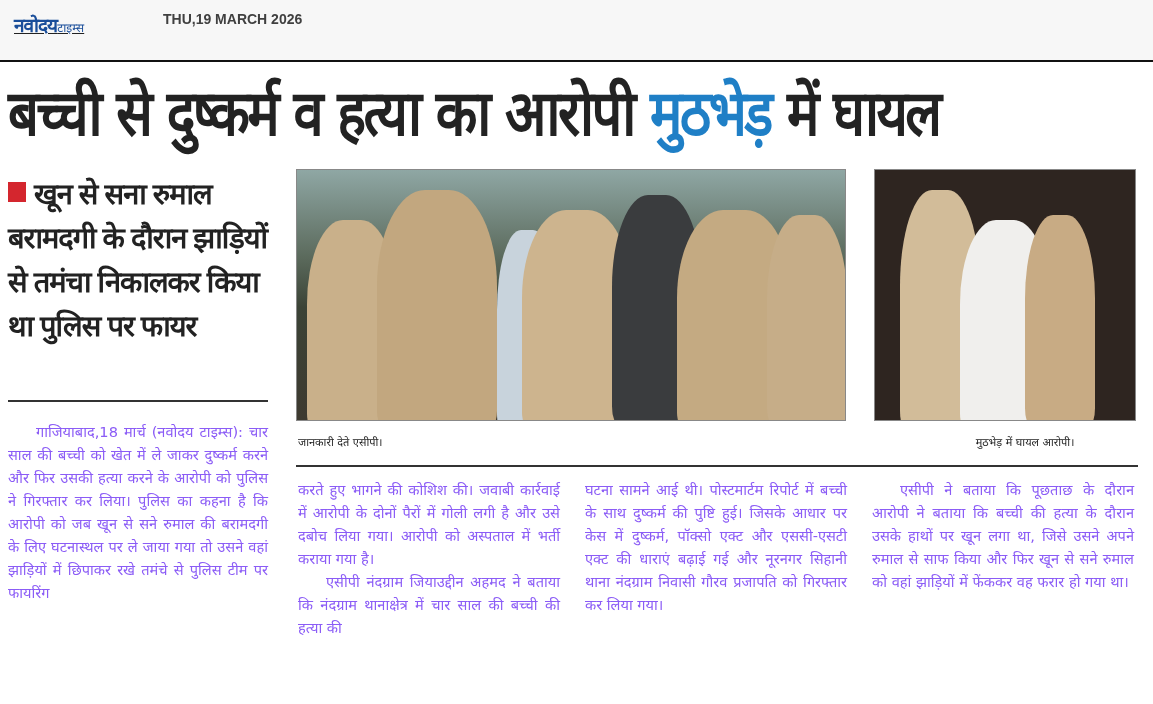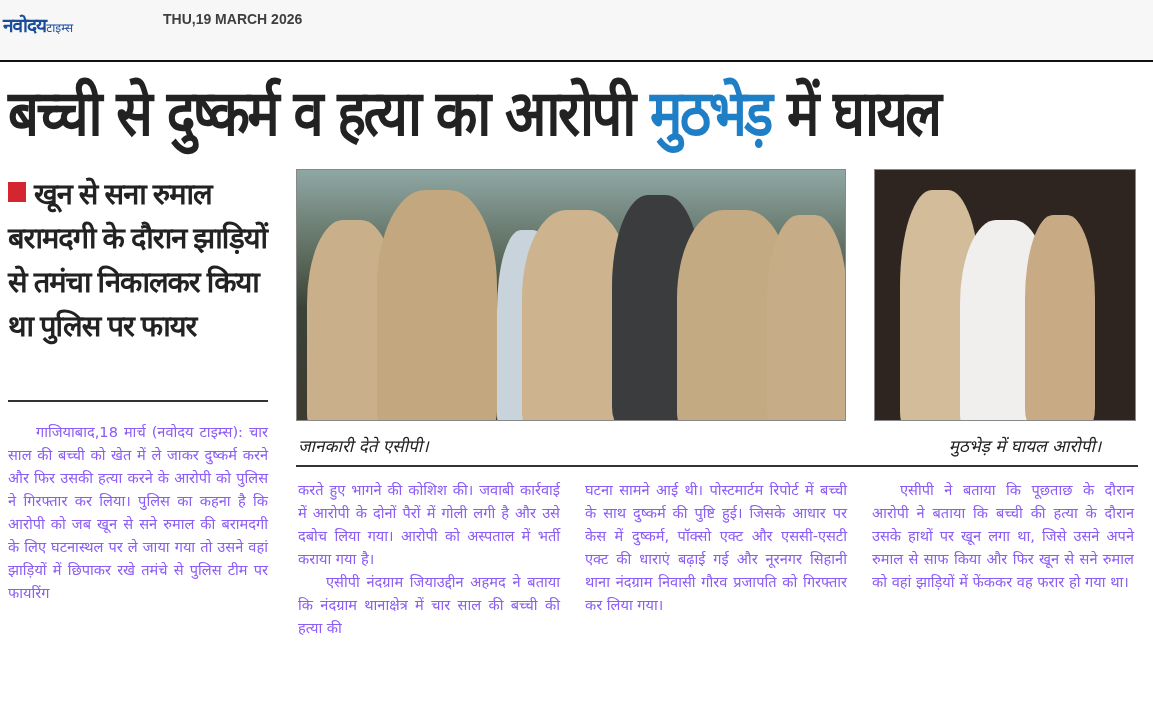--- a/index.html
+++ b/index.html
@@ -1,38 +1,38 @@
 <!DOCTYPE html>
 <html><head>
 <meta charset="utf-8">
 <style>
   html, body { margin:0; padding:0; }
   body { width:1153px; height:704px; background:#ffffff; position:relative; overflow:hidden; font-family:"DejaVu Sans", sans-serif; color:#222; }
   .topbar { position:absolute; left:0; top:0; width:1153px; height:60px; background:#f7f7f7; border-bottom:2px solid #111; }
-  .logo { position:absolute; left:3px; top:12px; font-family:"DejaVu Sans", sans-serif; }
+  .logo { position:absolute; left:14px; top:12px; font-family:"DejaVu Sans", sans-serif;text-decoration:underline; }
   .logo .big { color:#1a4e9a; font-weight:bold; font-size:19px; letter-spacing:-1px; }
   .logo .small { color:#1a4e9a; font-size:12px; }
   .meta { position:absolute; left:163px; top:9px; font-family:"Liberation Sans", sans-serif; font-weight:bold; font-size:14px; line-height:21px; color:#404040; }
   .headline { position:absolute; left:8px; top:66px; width:1140px; height:95px; font-family:"DejaVu Sans", sans-serif; font-weight:bold; font-size:63px; line-height:95px; color:#222; white-space:nowrap; letter-spacing:-3px; transform:scaleX(0.86); transform-origin:left center; }
   .headline .hl { color:#1f7fc6; }
   .subhead { position:absolute; left:8px; top:172px; width:270px; font-family:Liberation Sans, sans-serif; font-weight:bold; font-size:29px; line-height:44px; color:#222; letter-spacing:-1px; }
   .subhead .bullet { display:inline-block; width:18px; height:20px; background:#d4262e; margin-right:8px; vertical-align:2px; }
   .rule-left { position:absolute; left:8px; top:400px; width:260px; height:2px; background:#333; }
   .col { position:absolute; font-family:"DejaVu Sans", sans-serif; font-size:14.6px; line-height:23px; color:#8b5cf6; text-align:justify; }
   .col p { margin:0; }
   .col p.indent { text-indent:28px; }
   .col1 { left:8px; top:420px; width:260px; }
   .col2 { left:298px; top:478px; width:262px; }
   .col3 { left:585px; top:478px; width:262px; }
   .col4 { left:872px; top:478px; width:262px; }
   .photo { position:absolute; border:1px solid #888; overflow:hidden; }
   .photo1 { left:296px; top:169px; width:548px; height:250px; background:linear-gradient(180deg,#8fa7a4 0%,#5b6a5c 35%,#3b4336 55%,#3e3a30 100%); }
   .photo2 { left:874px; top:169px; width:260px; height:250px; background:#2e2520; }
   .fig { position:absolute; border-radius:40% 40% 8% 8%; }
-  .caption { position:absolute; font-family:"DejaVu Sans", sans-serif; font-style:italic; font-size:17px; color:#222; }
+  .caption { position:absolute; font-family:"DejaVu Sans", sans-serif; font-size:11px; color:#222; }
   .cap1 { left:298px; top:434px; }
   .cap2 { left:925px; top:434px; width:200px; text-align:center; }
   .rule-mid { position:absolute; left:296px; top:465px; width:842px; height:2px; background:#333; }
 </style>
 </head>
 <body>
 
 <div class="topbar">
   <div class="logo">
     <span class="big">नवोदय</span><span class="small">टाइम्स</span>

